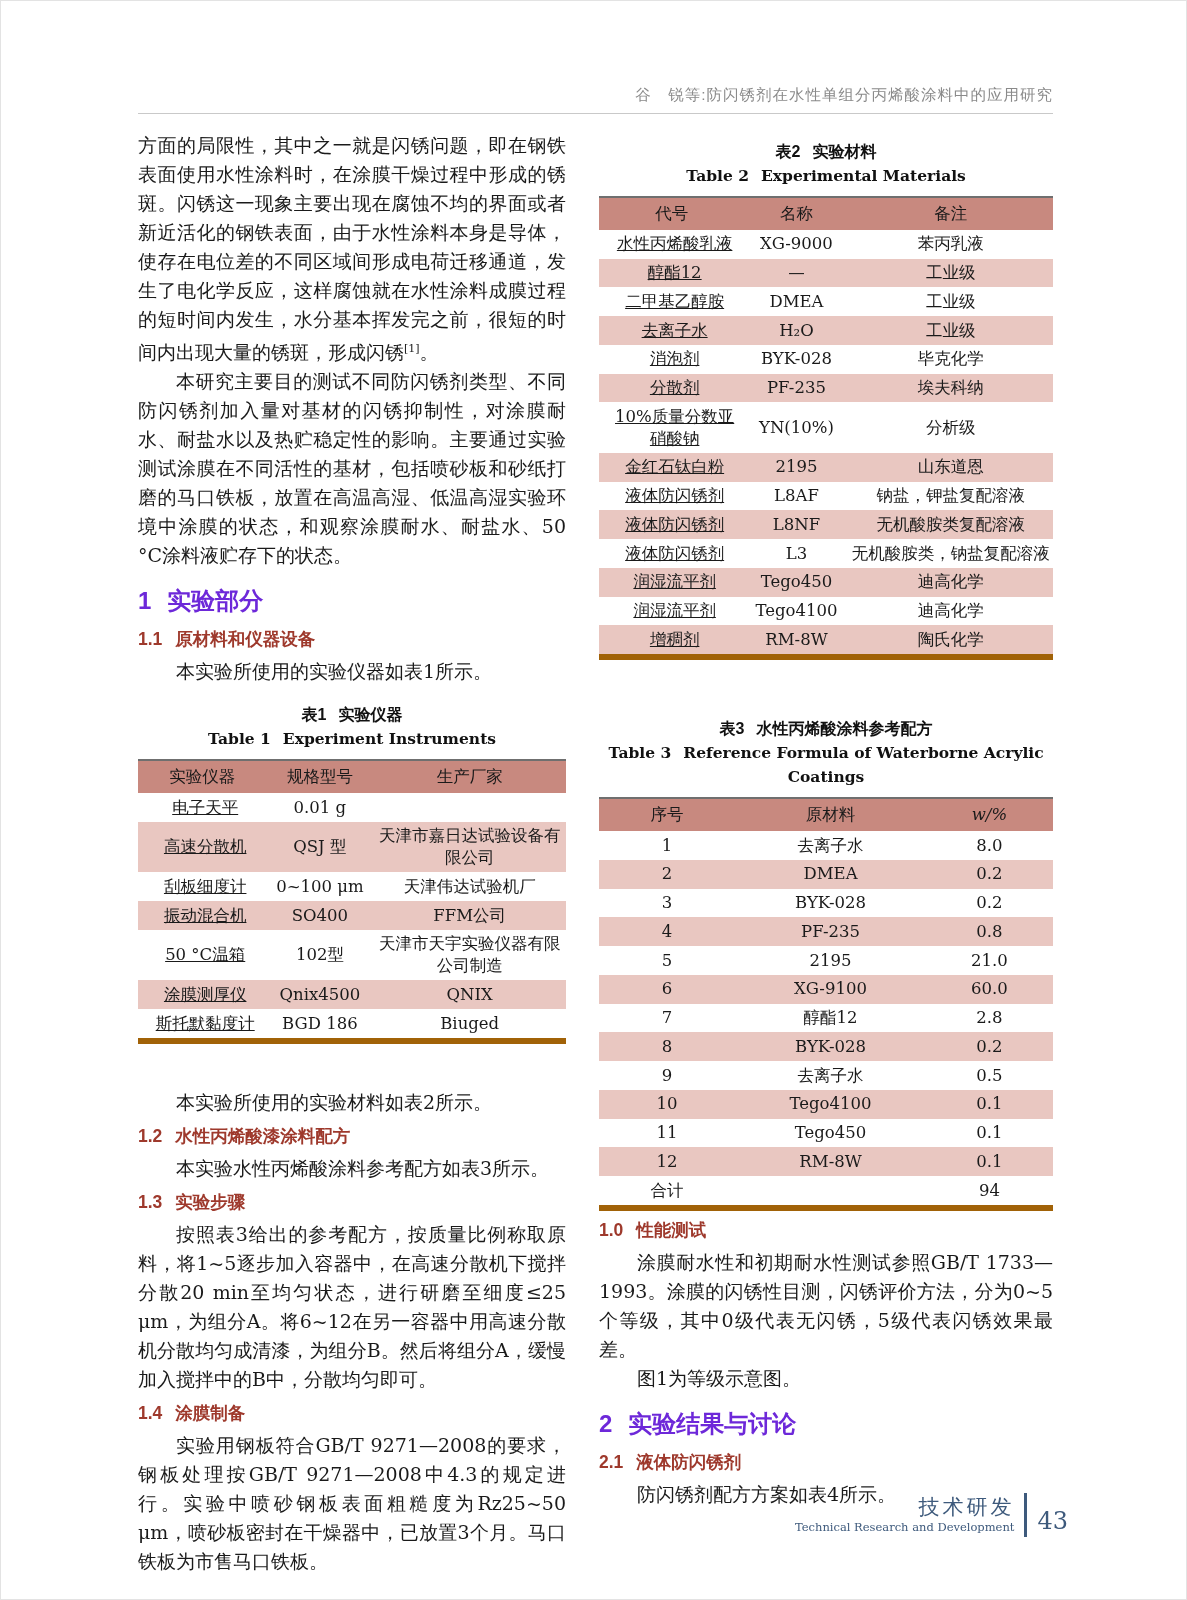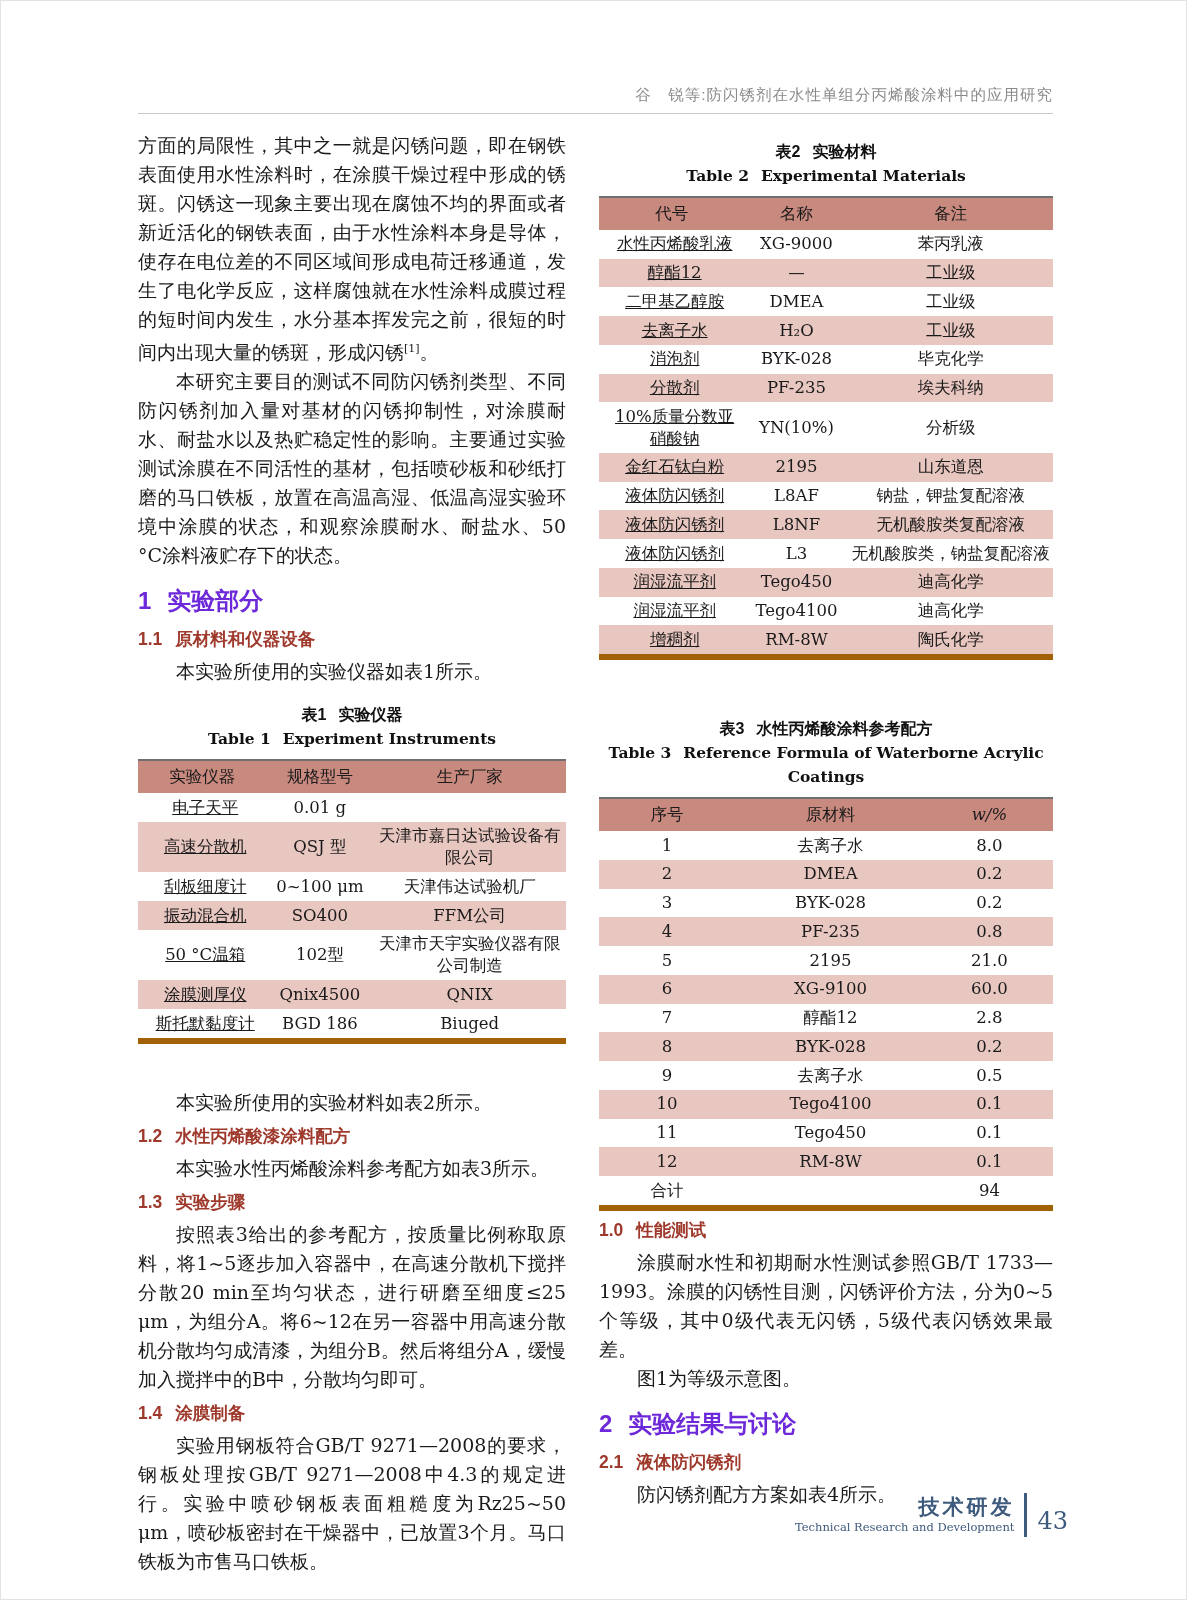--- a/index.html
+++ b/index.html
@@ -91,21 +91,21 @@
   .caption3{margin-top:56px;}
   .sec-gap{margin-top:36px;}
   
   .footer{
     position:absolute;top:1492px;right:118px;
     display:flex;align-items:center;
   }
   .f-text{text-align:right;margin-right:8px;}
   .f-zh{
     font-family:"Liberation Sans","DejaVu Sans",sans-serif;
-    font-weight:bold;font-size:21px;color:#3e5a7c;letter-spacing:3px;line-height:24px;
+    font-weight:normal;font-size:21px;color:#3e5a7c;letter-spacing:3px;line-height:24px;
   }
   .f-en{
     font-size:11.5px;color:#3e5a7c;line-height:16px;
   }
   .f-bar{width:3px;height:44px;background:#3e5a7c;margin:0 10px 0 2px;}
   .f-no{font-size:24px;color:#3e5a7c;margin-top:12px;}
 </style>
 </head>
 <body>
 

